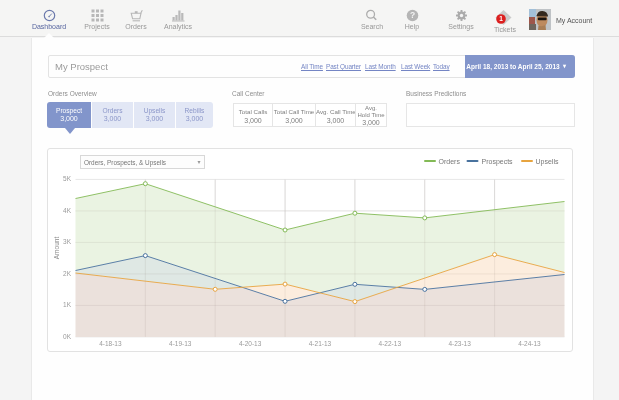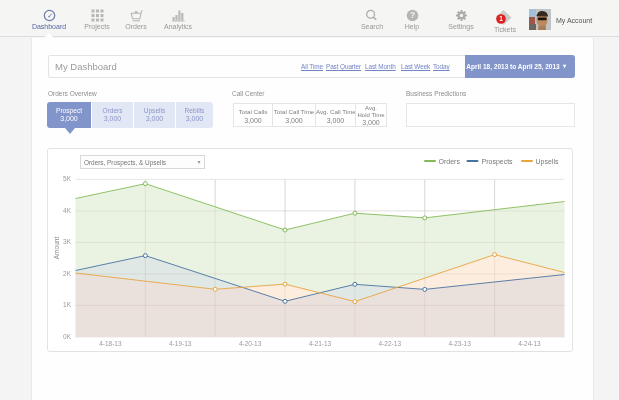--- a/index.html
+++ b/index.html
@@ -127,21 +127,21 @@
 <rect x="0" y="15" width="7" height="6" fill="#6e655c"></rect>
 <ellipse cx="13" cy="11" rx="5.5" ry="7" fill="#bd8a5e"></ellipse>
 <path d="M7.5 7.2 Q8.5 1.8 13.5 2 Q18.5 2.2 19 7.5 L18.8 6.8 L7.8 6.6 Z" fill="#33281e"></path>
 <path d="M7.5 7.2 L7.8 6 L18.8 6.3 L19 7.5 Z" fill="#33281e"></path>
 <rect x="8.8" y="8.4" width="8.8" height="2.8" rx="1" fill="#17120e"></rect>
 <path d="M9 21 L9.5 16.5 Q13 18 16.5 16 L17 21 Z" fill="#a97e55"></path>
 </svg>
 <div class="abs" style="left:556px;top:17px;font-size:7px;color:#555">My Account</div>
 
 <div class="abs" id="dashbar"></div>
-<div class="abs" id="dashtitle">My Dashboard</div>
+<div class="abs" id="dashtitle">My Prospect</div>
 <span class="link" style="left:301px">All Time</span>
 <span class="link" style="left:326px">Past Quarter</span>
 <span class="link" style="left:365px">Last Month</span>
 <span class="link" style="left:401px">Last Week</span>
 <span class="link" style="left:433px">Today</span>
 <div class="abs" id="datebtn">
       <span style="position:absolute;left:0;width:96px;text-align:center;top:0;line-height:23px">April 18, 2013 to April 25, 2013</span>
       <span style="position:absolute;left:98px;top:0;line-height:23px;font-size:6px">▾</span>
     </div>
 

